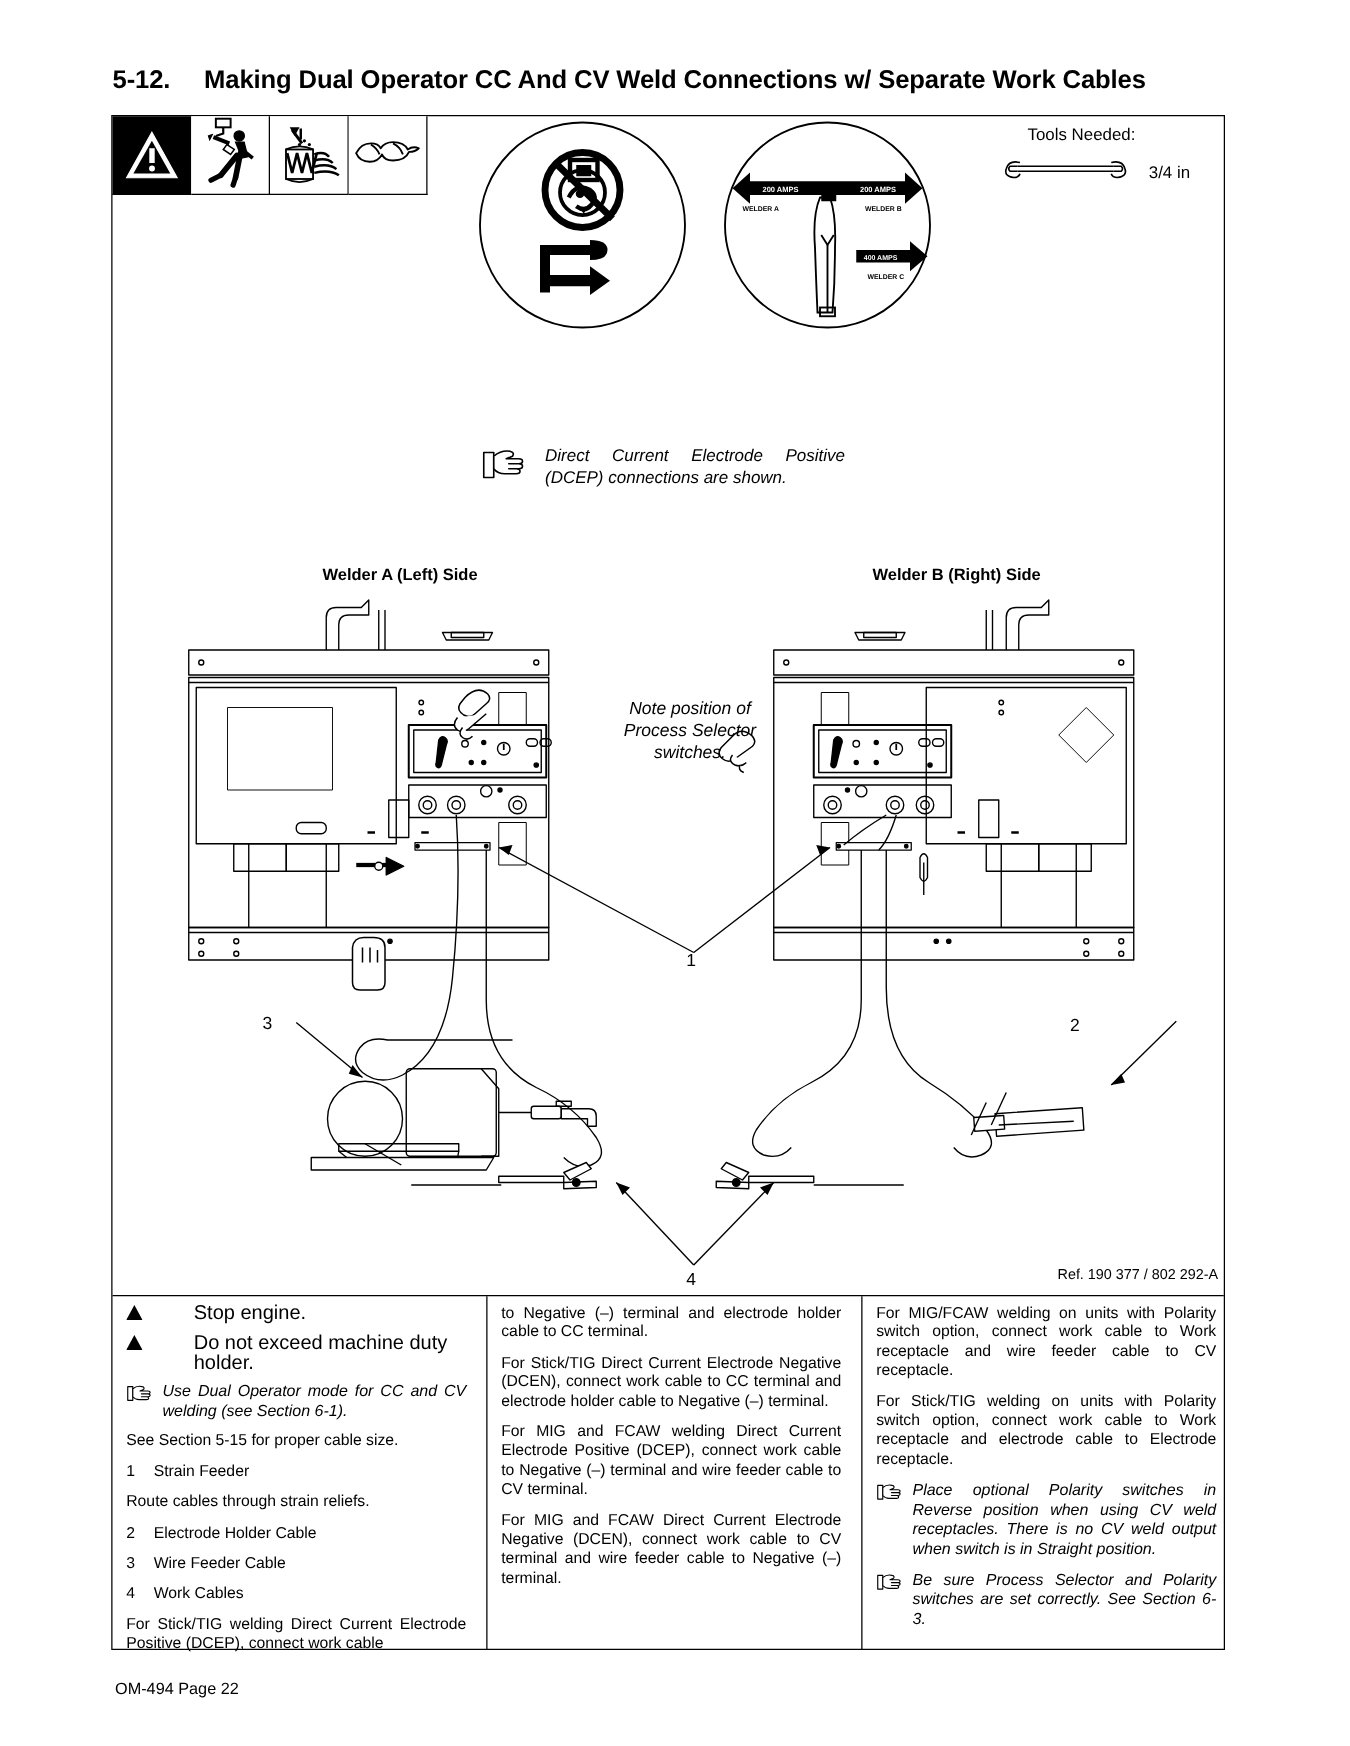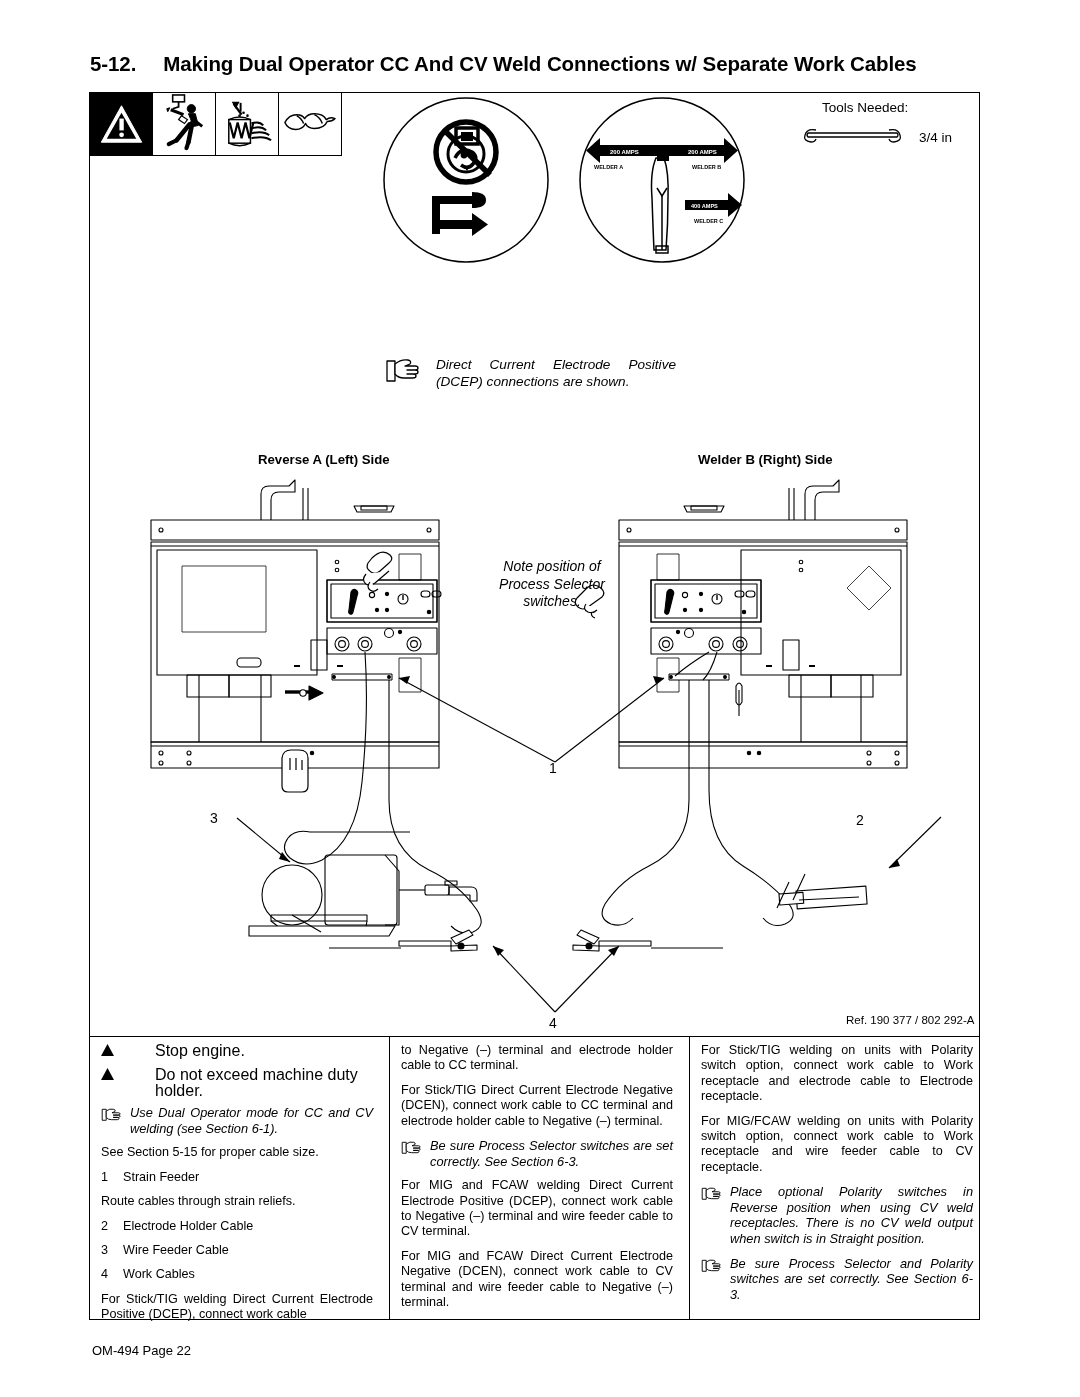--- a/index.html
+++ b/index.html
@@ -44,21 +44,21 @@
   .tools{
     position:absolute;left:800px;top:100px;width:180px;text-align:left;
   }
   .tools-label{font-size:13.5px;margin-left:22px;}
   .tools-row{display:flex;align-items:center;margin-top:9px;}
   .tools-size{font-size:13.5px;margin-left:14px;}
 
   
   .dcep-note{
     position:absolute;left:385px;top:356px;width:320px;
-    display:flex;align-items:flex-start;
+    display:flex;align-items:center;
   }
   .dcep-note .txt{
     font-style:italic;font-size:13.6px;line-height:17px;margin-left:13px;
     text-align:justify;width:240px;
   }
 
   
   .side-label{position:absolute;font-weight:bold;font-size:13.2px;}
   #welder-a-label{left:258px;top:452px;}
   #welder-b-label{left:698px;top:452px;}
@@ -274,21 +274,21 @@
         <g fill="#fff" stroke="#000" stroke-width="1.3" stroke-linejoin="round">
           <path d="M2 5 L10 5 L10 25 L2 25 Z"></path>
           <path d="M10 8 q6 -5 13 -4 q4 1 2 4 l-5 2 l10 0 q3 0 3 2 q0 2 -3 2 l-8 0 l8 0 q3 0 3 2
                    q0 2 -3 2 l-8 0 l6 0 q3 0 3 2 q0 2 -3 2 l-9 0 q-6 0 -9 -4 z"></path>
         </g>
       </svg>
     </span>
     <span class="txt">Direct Current Electrode Positive (DCEP) connections are shown.</span>
   </div>
 
-  <div class="side-label" id="welder-a-label">Reverse A (Left) Side</div>
+  <div class="side-label" id="welder-a-label">Welder A (Left) Side</div>
   <div class="side-label" id="welder-b-label">Welder B (Right) Side</div>
 
   <svg id="diagram" viewBox="0 0 891 565">
     <g fill="none" stroke="#000" stroke-width="1.1" stroke-linejoin="round">
 
       <g>
 
         <path d="M172 50 L172 24 q0 -8 8 -8 L200 16 L206 10 L206 22 L190 22 q-8 0 -8 8 L182 50"></path>
         <line x1="214" y1="18" x2="214" y2="50"></line>
         <line x1="219" y1="18" x2="219" y2="50"></line>
@@ -612,40 +612,28 @@
       <span class="itxt">Work Cables</span>
     </div>
 
     <p class="p last">For Stick/TIG welding Direct Current Electrode Positive (DCEP), connect work cable</p>
   </div>
 
   <div class="col" id="col-mid">
     <p class="p">to Negative (–) terminal and electrode holder cable to CC terminal.</p>
     <p class="p">For Stick/TIG Direct Current Electrode Negative (DCEN), connect work cable to CC terminal and electrode holder cable to Negative (–) terminal.</p>
 
-    <div class="hand-row">
-      <span class="hnd">
-        <svg width="22" height="15" viewBox="0 0 38 26">
-          <g fill="#fff" stroke="#000" stroke-width="1.6" stroke-linejoin="round">
-            <path d="M2 4 L9 4 L9 23 L2 23 Z"></path>
-            <path d="M9 7 q6 -5 13 -3 q4 1 2 4 l-5 2 l11 0 q3 0 3 2 q0 2 -3 2 l-9 0 l9 0 q3 0 3 2
-                     q0 2 -3 2 l-9 0 l7 0 q3 0 3 2 q0 2 -3 2 l-10 0 q-6 0 -9 -4 z"></path>
-          </g>
-        </svg>
-      </span>
-      <span class="htxt">Be sure Process Selector switches are set correctly. See Section 6-3.</span>
-    </div>
 
     <p class="p">For MIG and FCAW welding Direct Current Electrode Positive (DCEP), connect work cable to Negative (–) terminal and wire feeder cable to CV terminal.</p>
     <p class="p last">For MIG and FCAW Direct Current Electrode Negative (DCEN), connect work cable to CV terminal and wire feeder cable to Negative (–) terminal.</p>
   </div>
 
   <div class="col" id="col-right">
+    <p class="p">For MIG/FCAW welding on units with Polarity switch option, connect work cable to Work receptacle and wire feeder cable to CV receptacle.</p>
     <p class="p">For Stick/TIG welding on units with Polarity switch option, connect work cable to Work receptacle and electrode cable to Electrode receptacle.</p>
-    <p class="p">For MIG/FCAW welding on units with Polarity switch option, connect work cable to Work receptacle and wire feeder cable to CV receptacle.</p>
 
     <div class="hand-row">
       <span class="hnd">
         <svg width="22" height="15" viewBox="0 0 38 26">
           <g fill="#fff" stroke="#000" stroke-width="1.6" stroke-linejoin="round">
             <path d="M2 4 L9 4 L9 23 L2 23 Z"></path>
             <path d="M9 7 q6 -5 13 -3 q4 1 2 4 l-5 2 l11 0 q3 0 3 2 q0 2 -3 2 l-9 0 l9 0 q3 0 3 2
                      q0 2 -3 2 l-9 0 l7 0 q3 0 3 2 q0 2 -3 2 l-10 0 q-6 0 -9 -4 z"></path>
           </g>
         </svg>

